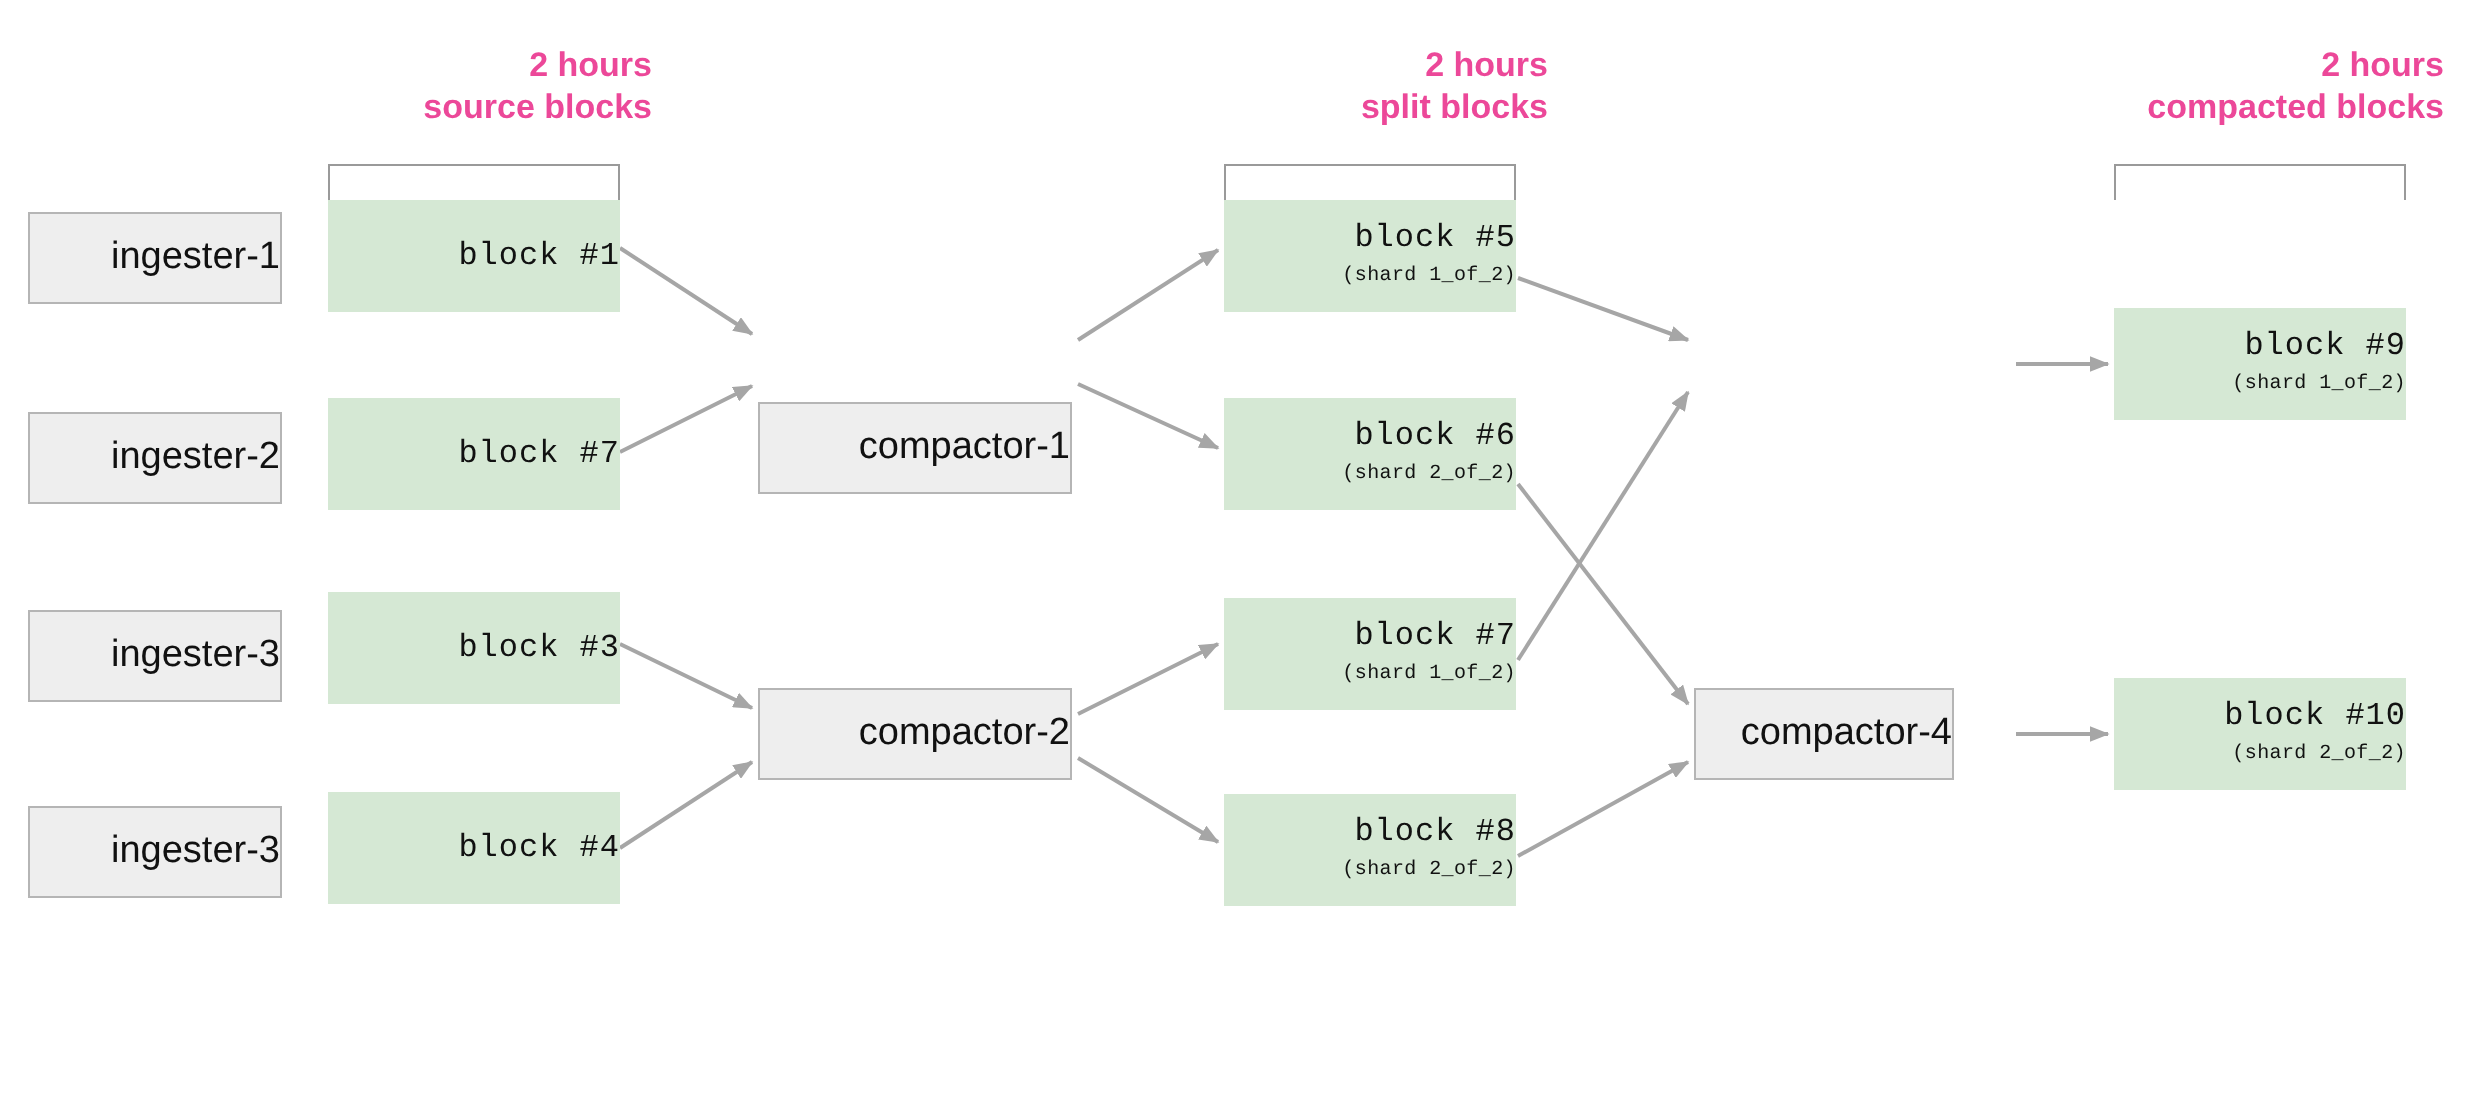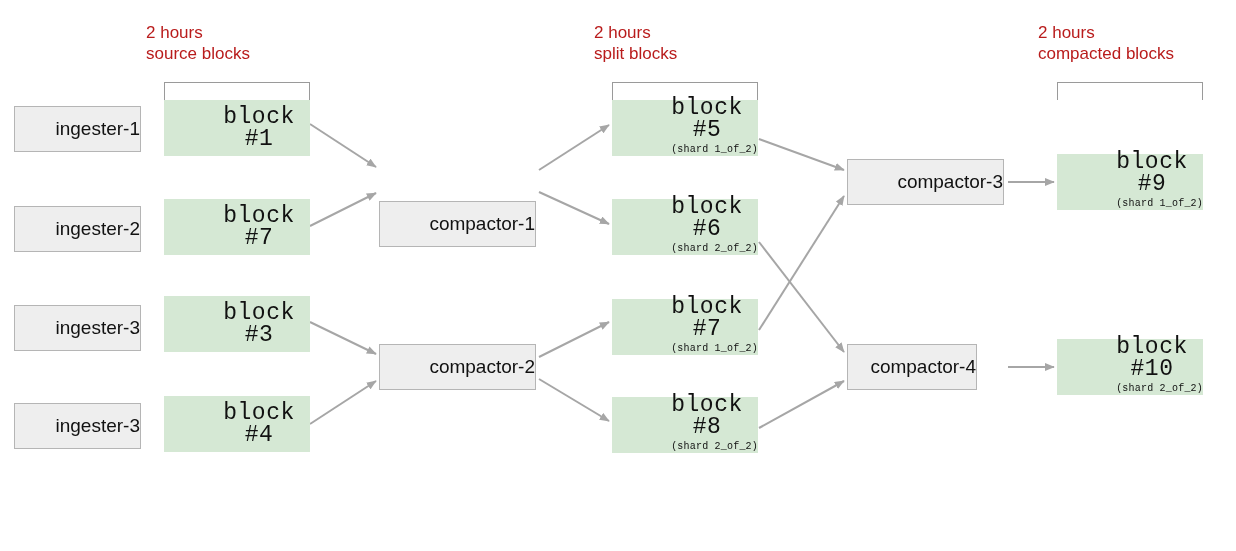--- a/index.html
+++ b/index.html
@@ -26,26 +26,27 @@
     left: 0;
     top: 0;
     width: 1236px;
     height: 551px;
     pointer-events: none;
   }
 
   
   .group-label {
     position: absolute;
-    text-align: left;
+    text-align: right;
     font-family: "Liberation Sans", sans-serif;
     font-size: 17px;
     line-height: 21px;
-    color: #b91c1c;
+    color: #ec4899;
     white-space: nowrap;
+    font-weight: bold;
   }
   .group-label .l2 { display: block; }
 
   
   .bracket {
     position: absolute;
     border: 1.4px solid #9a9a9a;
     border-bottom: none;
     background: transparent;
     box-sizing: border-box;
@@ -68,21 +69,21 @@
     font-size: 19px;
     color: #111111;
   }
   .node.green {
     background: #d5e8d4;
     border: none;
     font-family: "Liberation Mono", monospace;
     color: #111111;
   }
   .node.green .main {
-    font-size: 23px;
+    font-size: 16px;
     line-height: 22px;
     letter-spacing: 0.5px;
     margin-left: 44px;
   }
   .node.green .sub {
     font-size: 10px;
     line-height: 18px;
     letter-spacing: 0.2px;
   }
 
@@ -193,23 +194,20 @@
   </div>
   <div class="node green" style="left:612px; top:299px; width:146px; height:56px;">
     <span class="main">block #7</span>
     <span class="sub">(shard 1_of_2)</span>
   </div>
   <div class="node green" style="left:612px; top:397px; width:146px; height:56px;">
     <span class="main">block #8</span>
     <span class="sub">(shard 2_of_2)</span>
   </div>
 
-  <div class="node gray" style="left:847px; top:159px; width:157px; height:46px;">
-    <span>compactor-3</span>
-  </div>
   <div class="node gray" style="left:847px; top:344px; width:130px; height:46px;">
     <span>compactor-4</span>
   </div>
 
   <div class="node green" style="left:1057px; top:154px; width:146px; height:56px;">
     <span class="main">block #9</span>
     <span class="sub">(shard 1_of_2)</span>
   </div>
   <div class="node green" style="left:1057px; top:339px; width:146px; height:56px;">
     <span class="main">block #10</span>

